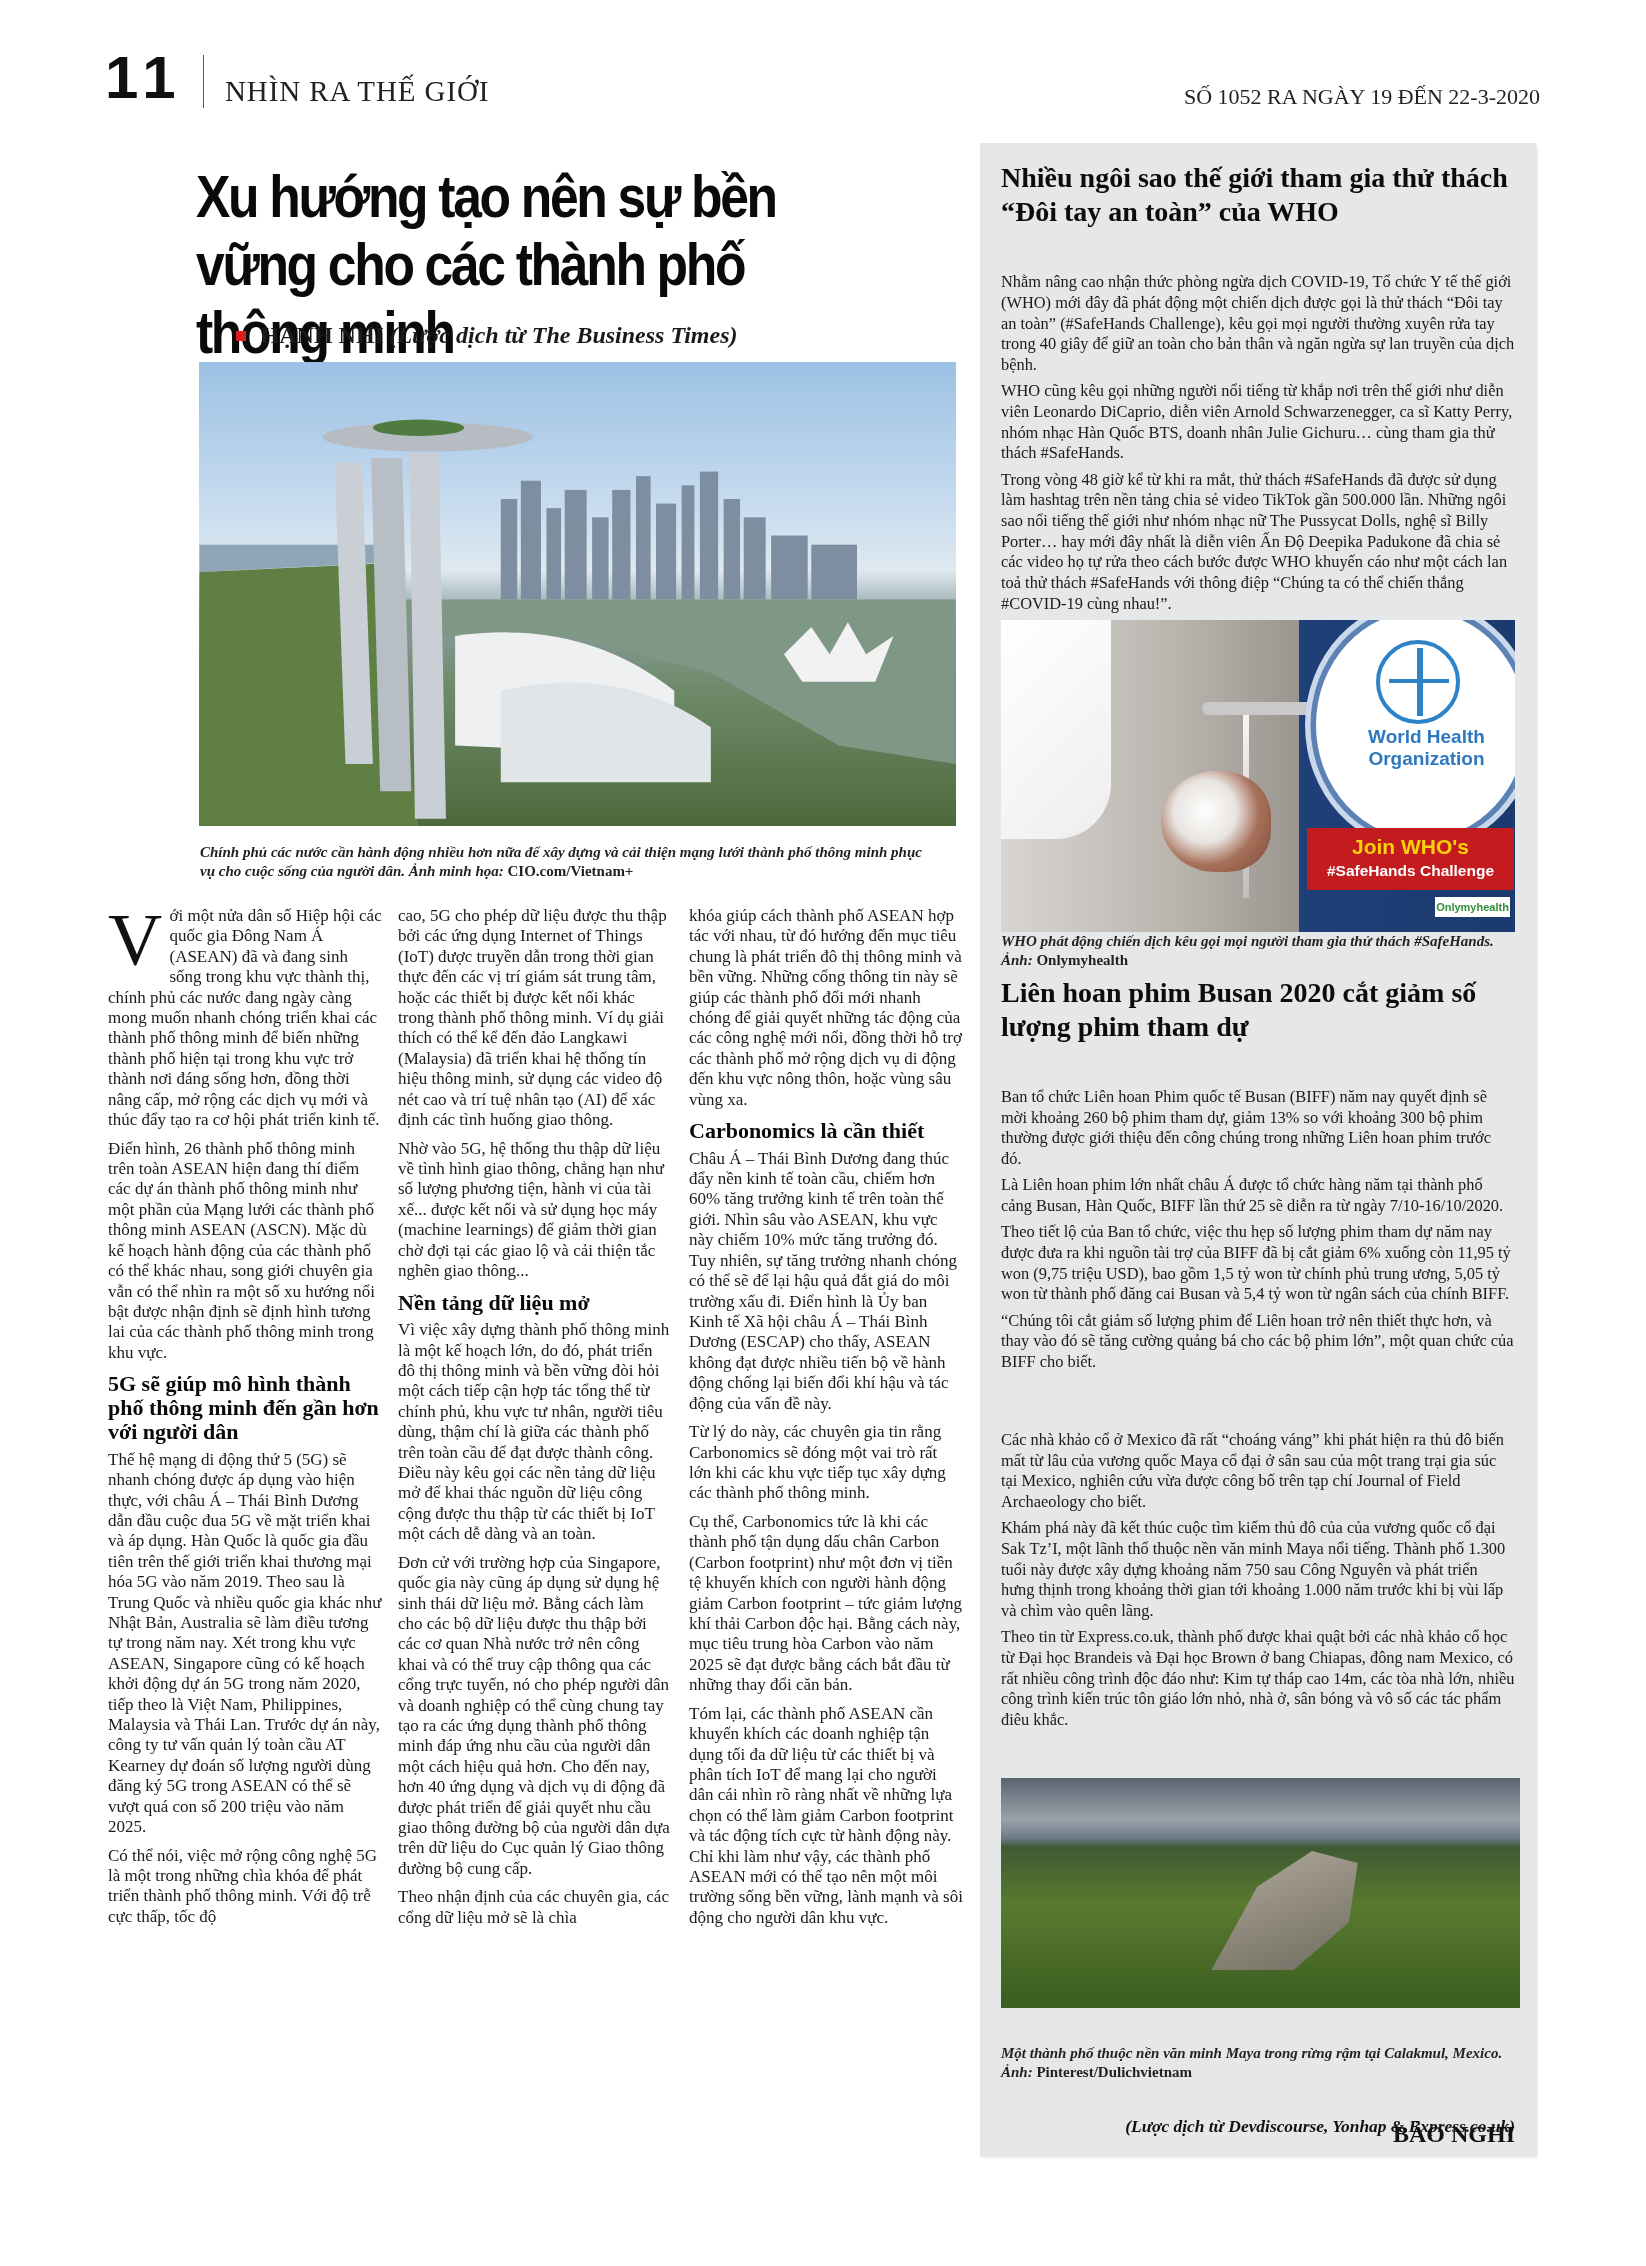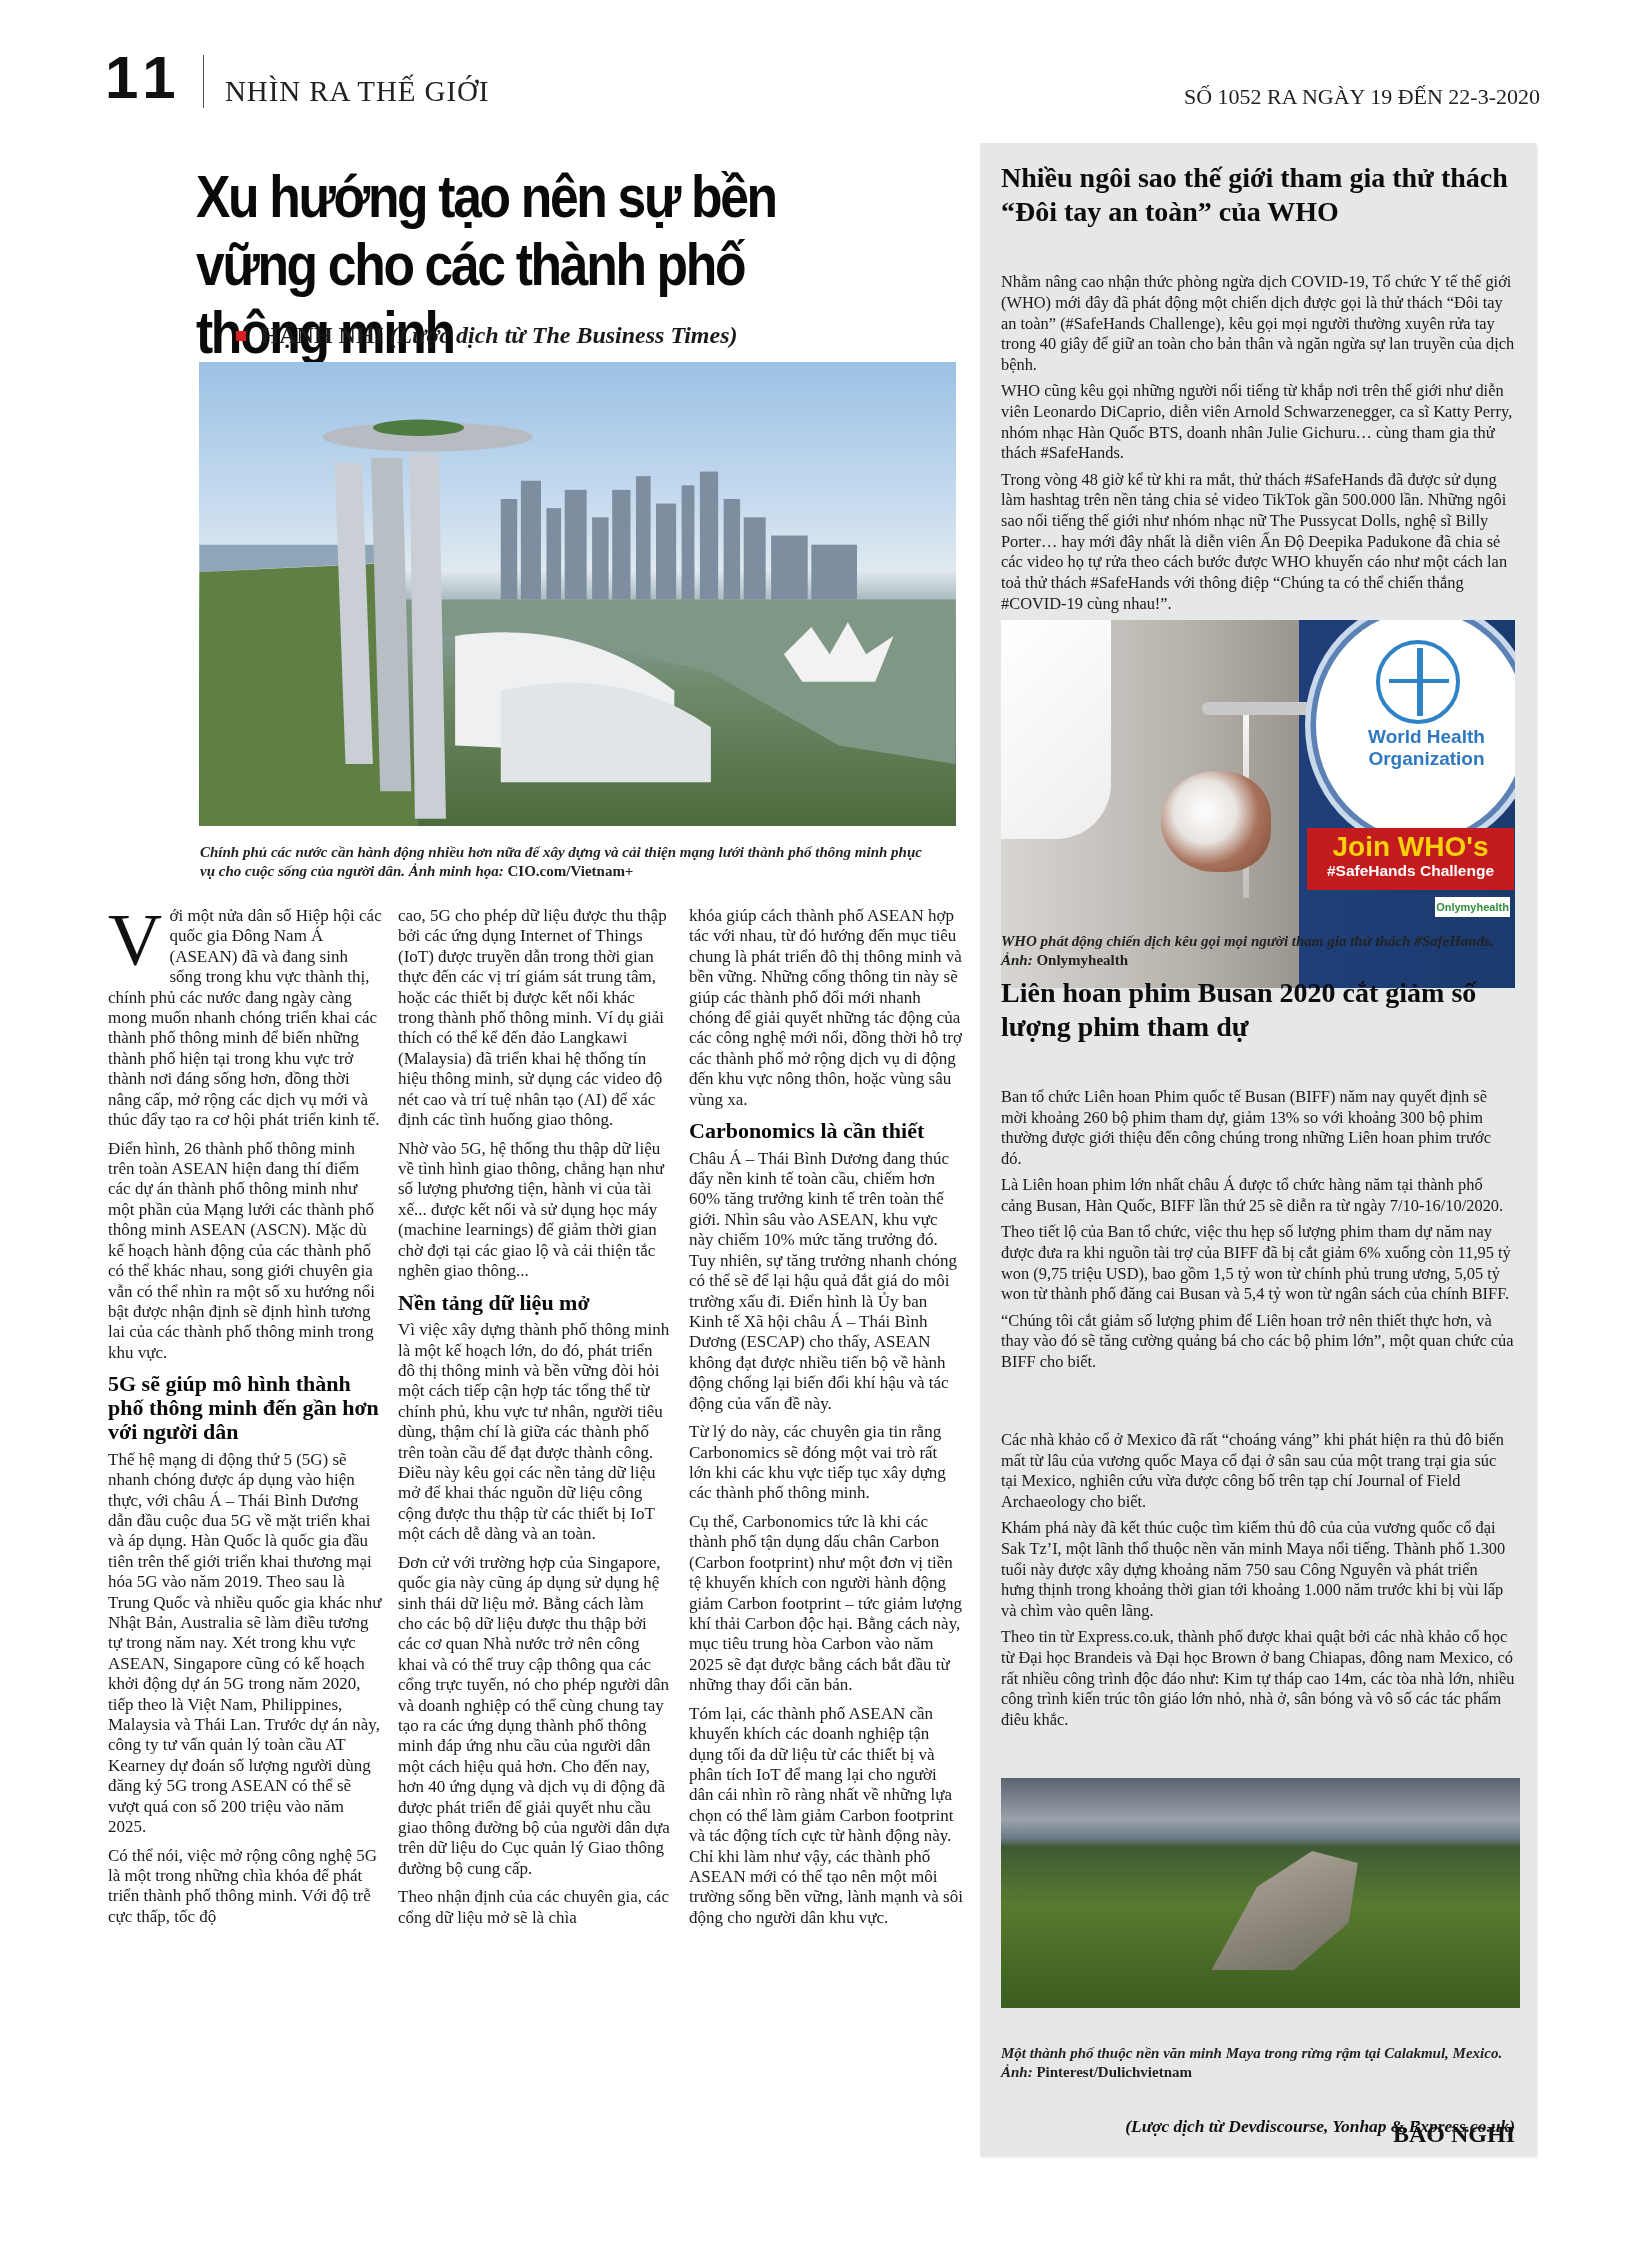--- a/index.html
+++ b/index.html
@@ -33,28 +33,28 @@
 
   
   .sidebar { position: absolute; left: 980px; top: 143px; width: 556px; height: 2013px; background: #e6e7e9; box-shadow: 1.8px 1.8px 2.7px rgba(0,0,0,0.15); }
   .sb-block { position: absolute; left: 21px; width: 514px; }
   .sb-title { font-weight: 700; font-size: 28px; line-height: 34px; color: #0c0c0c; }
   .sb-body { font-size: 16.4px; line-height: 20.7px; color: #1a1a1a; margin-top: 43px; }
   .sb-body p { margin-bottom: 5.5px; }
   .sb-caption { font-style: italic; font-weight: 700; font-size: 15px; line-height: 19px; color: #222; }
   .sb-caption .credit { font-style: normal; }
 
-  .who-photo { position: absolute; left: 21px; top: 477px; width: 514px; height: 368px; overflow: hidden; background: linear-gradient(90deg, #d8d6d2 0%, #b9b3ad 35%, #9a958f 58%, #1f3f79 58%, #1b3a6e 100%); }
+  .who-photo { position: absolute; left: 21px; top: 477px; width: 514px; height: 312px; overflow: hidden; background: linear-gradient(90deg, #d8d6d2 0%, #b9b3ad 35%, #9a958f 58%, #1f3f79 58%, #1b3a6e 100%); }
   .who-circle { position: absolute; left: 315px; top: -9.1px; width: 210px; height: 228px; border-radius: 50%; background: #fff; box-shadow: 0 0 0 5.5px #5b81b5, 0 0 0 11px #c9d8ea; }
   .who-logo { position: absolute; left: 375px; top: 20px; width: 84px; height: 84px; border-radius: 50%; border: 4.6px solid #2e82c6; }
   .who-logo::before { content: ""; position: absolute; left: 37px; top: 3.7px; width: 5.5px; height: 68px; background: #2e82c6; }
   .who-logo::after { content: ""; position: absolute; left: 9.1px; top: 35px; width: 60px; height: 3.7px; background: #2e82c6; }
   .who-name { position: absolute; left: 334px; top: 106px; width: 183px; text-align: center; font-family: "Liberation Sans", sans-serif; font-weight: 700; font-size: 19px; line-height: 22px; color: #2e78c0; }
   .who-banner { position: absolute; left: 306px; top: 208px; width: 207px; height: 62px; background: #c41b1f; text-align: center; font-family: "Liberation Sans", sans-serif; font-weight: 700; }
-  .who-banner .l1 { color: #f7d20b; font-size: 28px; line-height: 27.4px; padding-top: 4.6px; }
+  .who-banner .l1 { color: #f7d20b; font-size: 21px; line-height: 27.4px; padding-top: 4.6px; }
   .who-banner .l2 { color: #ffffff; font-size: 15.5px; line-height: 22px; }
   .who-tag { position: absolute; left: 434px; top: 277px; width: 75px; height: 20px; background: #fff; color: #2f8f3a; font-family: "Liberation Sans", sans-serif; font-weight: 700; font-size: 11px; line-height: 20px; text-align: center; }
   .who-hands { position: absolute; left: 160px; top: 151px; width: 110px; height: 101px; border-radius: 50% 45% 40% 50%; background: radial-gradient(circle at 40% 40%, #ffffff 0%, #e8e4e0 35%, #a7705a 60%, #7b4a36 100%); }
   .who-tap { position: absolute; left: 201px; top: 82px; width: 110px; height: 12.8px; background: #c9c9c9; border-radius: 6.4px; }
   .who-water { position: absolute; left: 242px; top: 95px; width: 5.5px; height: 183px; background: linear-gradient(180deg, rgba(255,255,255,0.9), rgba(255,255,255,0.3)); }
   .who-sleeve { position: absolute; left: 0; top: 0; width: 110px; height: 219px; background: linear-gradient(135deg, #ffffff 0%, #eeeeee 100%); border-radius: 0 0 55px 0; }
 
   .maya-photo { position: absolute; left: 21px; top: 1635px; width: 519px; height: 230px; overflow: hidden; background: linear-gradient(180deg, #5a6370 0%, #9aa2ab 18%, #6d7b8a 26%, #3f5a34 30%, #587a2f 55%, #3b5d1f 100%); }
   .maya-temple { position: absolute; left: 183px; top: 73px; width: 183px; height: 119px; background: linear-gradient(160deg, #b5b0a2 0%, #8a8578 60%, #6e6a60 100%); clip-path: polygon(15% 100%, 40% 30%, 70% 0%, 95% 10%, 90% 60%, 60% 100%); }
 

